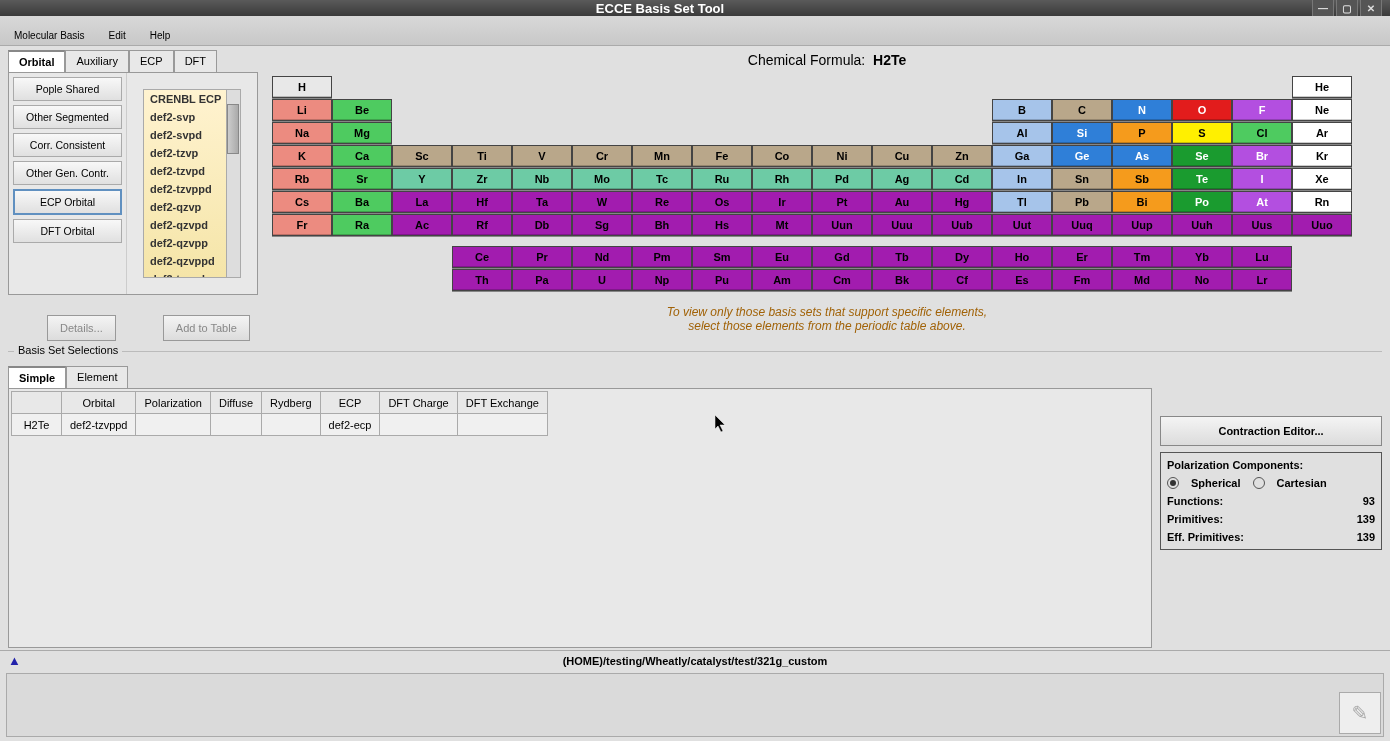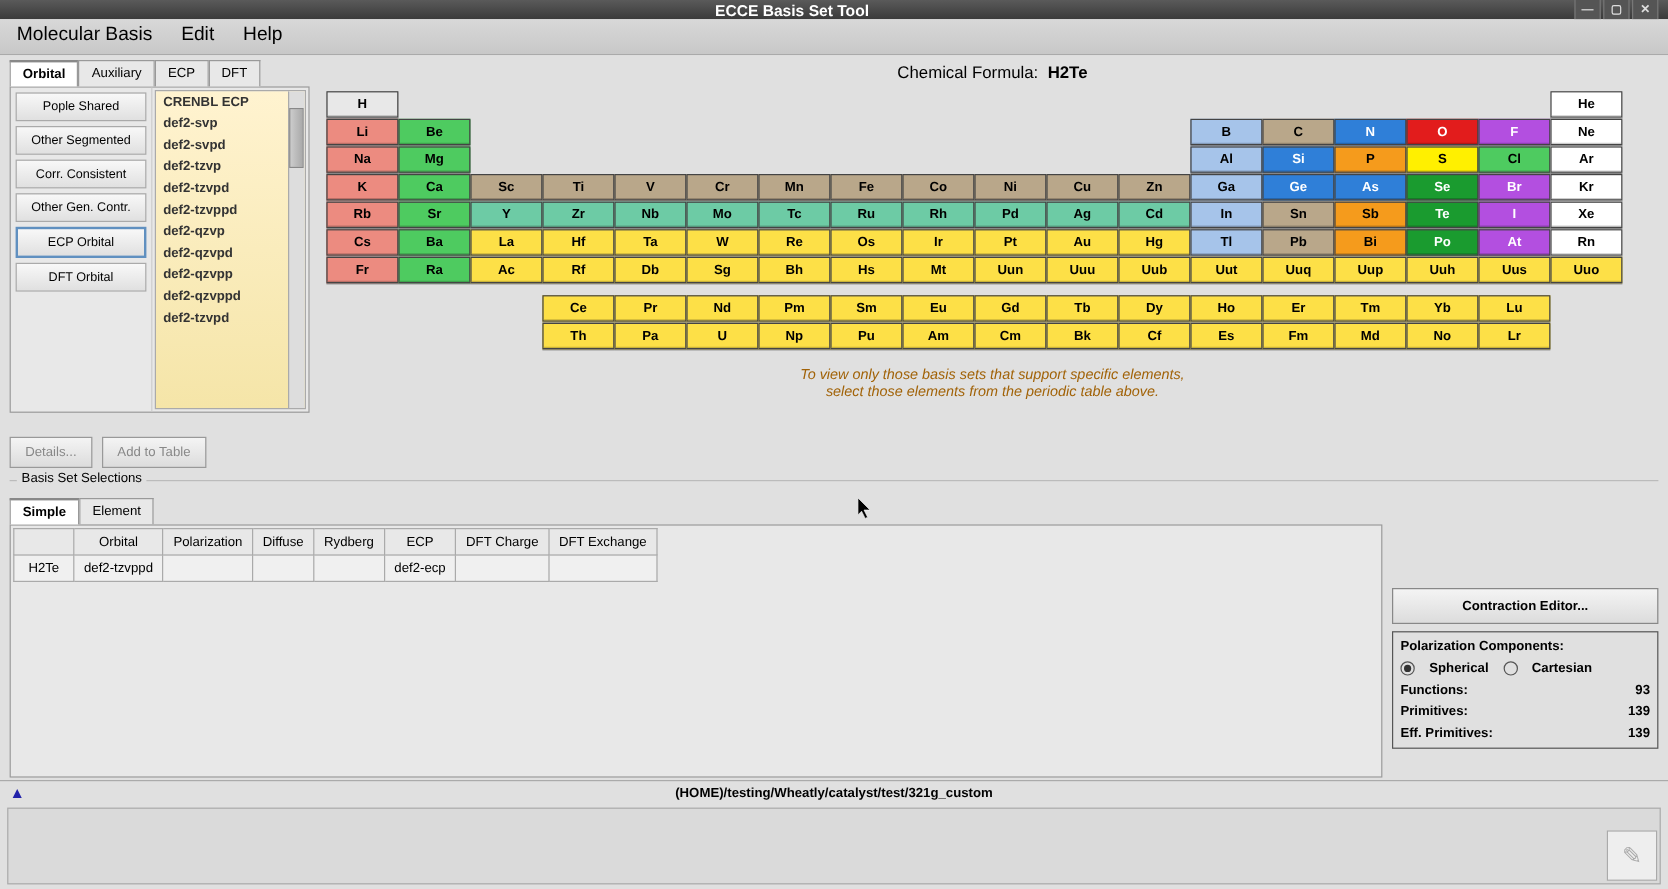--- a/index.html
+++ b/index.html
@@ -3,43 +3,43 @@
 <meta charset="utf-8">
 <style>
 * { box-sizing: border-box; margin: 0; padding: 0; font-family: "Segoe UI", Tahoma, sans-serif; }
 body { background: #e0e0e0; font-size: 11px; width: 1390px; height: 741px; overflow: hidden; display: flex; flex-direction: column; }
 
 .titlebar { background: linear-gradient(to bottom, #5a5a5a, #3a3a3a); color: #fff; height: 16px; display: flex; align-items: center; padding: 0 8px; font-size: 13px; font-weight: bold; }
 .titlebar .title { flex: 1; text-align: center; }
 .titlebar .win-controls { display: flex; gap: 2px; }
 .titlebar .win-btn { width: 22px; height: 18px; background: #555; border: 1px solid #777; color: #ddd; display:flex; align-items:center; justify-content:center; font-size: 10px; cursor:default;}
 
-.menubar { background: linear-gradient(to bottom, #d8d8d8, #c8c8c8); height: 30px; display: flex; align-items: flex-start; padding: 0 8px; gap: 12px; border-bottom: 1px solid #aaa; font-size: 16px;}
+.menubar { background: linear-gradient(to bottom, #d8d8d8, #c8c8c8); height: 30px; display: flex; align-items: flex-end; padding: 0 8px; gap: 12px; border-bottom: 1px solid #aaa; font-size: 10px;}
 .menubar .menu-item { padding: 4px 6px; cursor: default; }
 
 .main-area { flex: 1; display: flex; flex-direction: column; background: #e0e0e0; padding: 4px 8px 2px 8px; overflow:hidden;}
 
 .upper { display: flex; gap: 14px; }
 .left-panel { width: 250px; }
 .tab-row { display: flex; }
 .tab { border: 1px solid #999; border-bottom: none; padding: 4px 10px; background: #e8e8e8; font-size: 11px; cursor:default;}
 .tab.active { background: #fff; font-weight: bold; border-top:2px solid #888; position:relative; z-index:2;}
-.tab-body { border: 1px solid #999; background: #e8e8e8; display: flex; height: 272px; }
+.tab-body { border: 1px solid #999; background: #e8e8e8; display: flex; height: 223px; }
 .cat-col { width: 118px; display:flex; flex-direction:column; border-right:1px solid #ccc; padding-top:2px;}
 .cat-btn { margin:2px 4px; border:1px solid #aaa; background:linear-gradient(to bottom,#f8f8f8,#e0e0e0); font-size:10.5px; padding:5px 2px; text-align:center; cursor:default;}
 .cat-btn.active { border:2px solid #6090c0; }
-.basis-list { flex:1; background:linear-gradient(to bottom, #fff3d0, #f5e5a8); overflow-y:auto; position:relative;border:1px solid #aaa; margin:2px;}
+.basis-list { flex:1; background:linear-gradient(to bottom, #fff3d0, #f5e5a8); overflow-y:auto; position:relative;border:1px solid #aaa; margin:16px;}
 .basis-list-inner { }
 .basis-item { padding:3px 6px; font-size:11px; font-weight:bold; color:#333; cursor:default;}
 .basis-item.sel { font-weight:bold; }
 .scroll-stub { position:absolute; right:0; top:0; bottom:0; width:14px; background:#ddd; border-left:1px solid #aaa;}
 .scroll-thumb { position:absolute; right:1px; top:14px; width:12px; height:50px; background:linear-gradient(to right,#ccc,#aaa); border:1px solid #888;}
 
 .btn-row { display:flex; gap:8px; margin-top:20px;}
-.push-btn { border:1px solid #999; background:linear-gradient(to bottom,#f4f4f4,#dcdcdc); padding:6px 12px; font-size:11px; color:#888; cursor:default;}
+.push-btn { border:1px solid #999; background:linear-gradient(to bottom,#f4f4f4,#dcdcdc); padding:6px 12px; font-size:11px; color:#888; cursor:default;margin-left:39px;}
 
 .right-upper { flex:1; }
 .formula-line { text-align:center; font-size:14px; margin:2px 0 8px 0;}
 .formula-line b { font-weight:bold; }
 
 .ptable { display:flex; flex-direction:column; gap:1px; }
 .prow { display:flex; gap:0px; height:22px; }
 .pcell { width:60px; height:22px; border:1px solid #444; display:flex; align-items:center; justify-content:center; font-weight:bold; font-size:11px; cursor:default; box-shadow: inset 0 -1px 0 rgba(0,0,0,0.2), 0 1px 0 rgba(0,0,0,0.4);}
 .pgap { width:60px; }
 .help-text { font-style:italic; text-align:center; font-size:12px; margin-top:14px; color:#a16207;}
@@ -48,21 +48,21 @@
 .divider-label span { background:#e0e0e0; position:relative; top:-10px; padding:0 4px;}
 
 .lower { display:flex; flex:1; gap:8px; }
 .sel-left { flex:1; display:flex; flex-direction:column;}
 .sel-tabrow { display:flex; }
 .sel-body { border:1px solid #999; background:#e8e8e8; flex:1; padding:2px;}
 .seltable { border-collapse:collapse; font-size:11px;}
 .seltable th, .seltable td { border:1px solid #aaa; background:#f0f0f0; padding:4px 8px; text-align:center; min-width:50px; height:22px;}
 .seltable th { font-weight:normal; background:#e8e8e8;}
 
-.sel-right { width:222px; display:flex; flex-direction:column; gap:6px; justify-content:center; padding-top:50px;}
+.sel-right { width:222px; display:flex; flex-direction:column; gap:6px; justify-content:flex-start; padding-top:50px;}
 .ce-btn { border:1px solid #888; background:linear-gradient(to bottom,#f4f4f4,#dcdcdc); padding:8px 10px; font-weight:bold; font-size:11px; text-align:center; cursor:default;}
 .info-box { border:1px solid #555; padding:6px 6px; font-size:11px; display:flex; flex-direction:column; gap:6px;}
 .info-box .hdr { font-weight:bold; font-size:11px;}
 .radio-row { display:flex; gap:12px; align-items:center;}
 .radio { width:12px; height:12px; border:1px solid #555; border-radius:50%; display:inline-flex; align-items:center; justify-content:center;}
 .radio.checked::after { content:""; width:6px; height:6px; background:#333; border-radius:50%;}
 .chk { width:12px; height:12px; border:1px solid #555; background:#ffe9a0; display:inline-block; vertical-align:middle; margin-right:4px;}
 .stat-row { display:flex; justify-content:space-between; font-weight:bold; font-size:11px;}
 
 .pathbar { background:#e0e0e0; border-top:1px solid #aaa; font-weight:bold; font-size:11px; text-align:center; padding:4px 0; position:relative;}
@@ -71,21 +71,21 @@
 .statusbar .corner { position:absolute; right:2px; bottom:2px; width:42px; height:42px; border:1px solid #aaa; background:#eee; display:flex;align-items:center;justify-content:center;color:#aaa;font-size:20px;}
 
 .cursor { position:absolute; width:12px; height:18px; pointer-events:none; z-index:999;}
 
 
 .c-gray { background:#e8e8e8; }
 .c-salmon { background:#ec8b80; }
 .c-green1 { background:#4ecb60; }
 .c-tan { background:#b9a78a; color:#000;}
 .c-teal { background:#6dcba5; }
-.c-paleyellow { background:#fde047; }
+.c-paleyellow { background:#a21caf; }
 .c-ltblue { background:#a6c4ea; }
 .c-blue { background:#2f7fd8; color:#fff;}
 .c-red { background:#e21c1c; color:#fff;}
 .c-yellow { background:#fff000; }
 .c-purple { background:#b34fe0; color:#fff;}
 .c-white { background:#fff; }
 .c-orange { background:#f59b1c; }
 .c-dgreen { background:#1a9b2f; color:#fff;}
 </style>
 </head>

